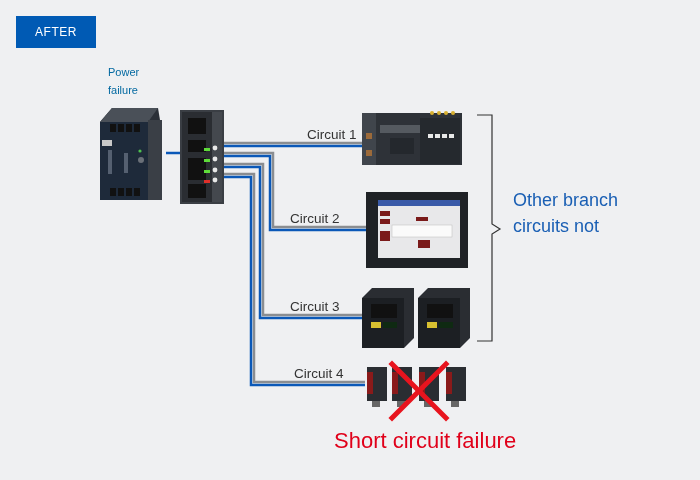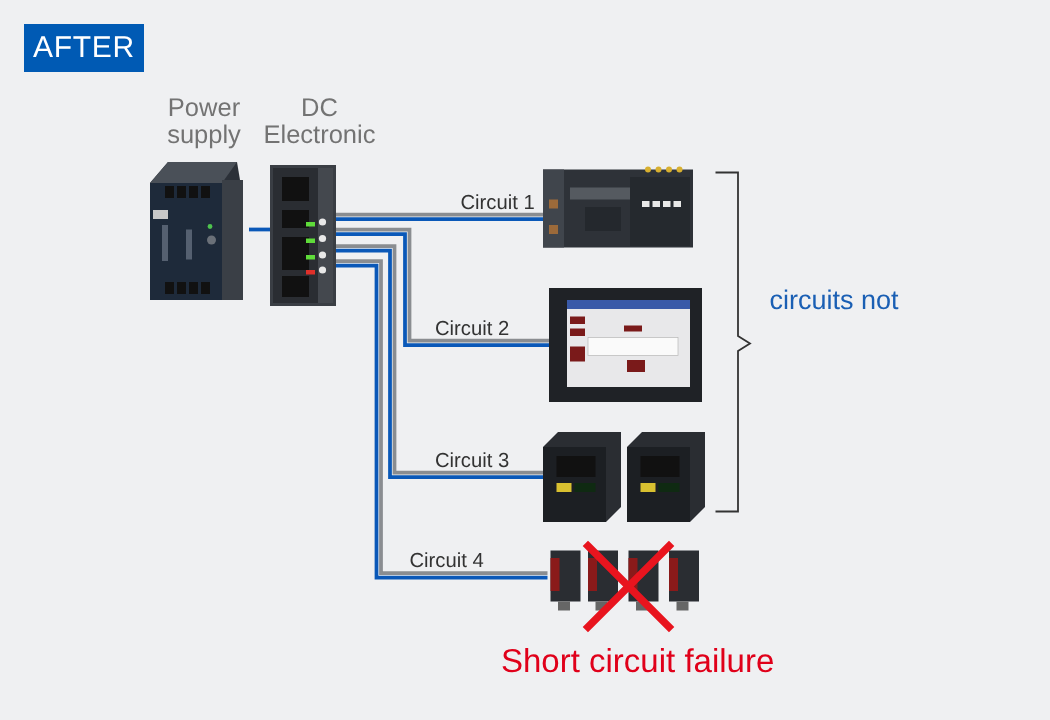--- a/index.html
+++ b/index.html
@@ -1,36 +1,35 @@
 <!DOCTYPE html>
 <html><head>
 <meta charset="utf-8">
 <style>
   html, body { margin:0; padding:0; }
   body { width:700px; height:480px; background:#eff0f2; position:relative; overflow:hidden;
          font-family:"Liberation Sans", sans-serif; }
   .badge { position:absolute; left:16px; top:16px; width:80px; height:32px; background:#005ab4;
-           color:#fff; font-size:20px; line-height:32px; text-align:center; letter-spacing:0.5px; }
-  .lbl { position:absolute; color:#737373; font-size:17px; line-height:18px; text-align:center; }
+           color:#fff; font-size:12px; line-height:32px; text-align:center; letter-spacing:0.5px; }
+  .lbl { position:absolute; color:#0369a1; font-size:11px; line-height:18px; text-align:left; }
   .circ { position:absolute; color:#333; font-size:13.5px; }
   .note { position:absolute; left:513px; top:187px; color:#1a5fb4; font-size:18px; line-height:26px; }
   .fail { position:absolute; left:334px; top:428px; color:#e0001a; font-size:22px; }
   svg { position:absolute; left:0; top:0; }
 </style>
 </head>
 <body>
 
 <div class="badge">AFTER</div>
 
 <div class="lbl" style="left:108px;top:63px;width:56px;">
   <div>Power</div>
-  <div>supply</div>
+  <div>failure</div>
 </div>
 <div class="lbl" style="left:165px;top:63px;width:96px;">
-  <div>DC Electronic</div>
 </div>
 
 <svg width="700" height="480">
 
   <g fill="none" stroke-width="2.5">
     <g>
       <line x1="166" y1="153" x2="182" y2="153" stroke="#0a58b8"></line>
     </g>
     <g>
       <polyline points="224,143 362,143" stroke="#8a8d91"></polyline>
@@ -169,19 +168,20 @@
     <line x1="392" y1="364" x2="446" y2="418"></line>
     <line x1="446" y1="364" x2="392" y2="418"></line>
   </g>
 
   <polyline points="477,115 492,115 492,224 500,229 492,234 492,341 477,341" fill="none" stroke="#333" stroke-width="1.2"></polyline>
 </svg>
 
 <div class="circ" style="left:290px;top:127px;margin-left:17px;">Circuit 1</div>
 <div class="circ" style="left:290px;top:211px;">Circuit 2</div>
 <div class="circ" style="left:290px;top:299px;">Circuit 3</div>
-<div class="circ" style="left:273px;top:366px;">Circuit 4</div>
+<div class="circ" style="left:294px;top:366px;">Circuit 4</div>
 
 <div class="note">
+  <div>Other branch</div>
   <div>circuits not</div>
 </div>
 
 <div class="fail">Short circuit failure</div>
 
 </body></html>

